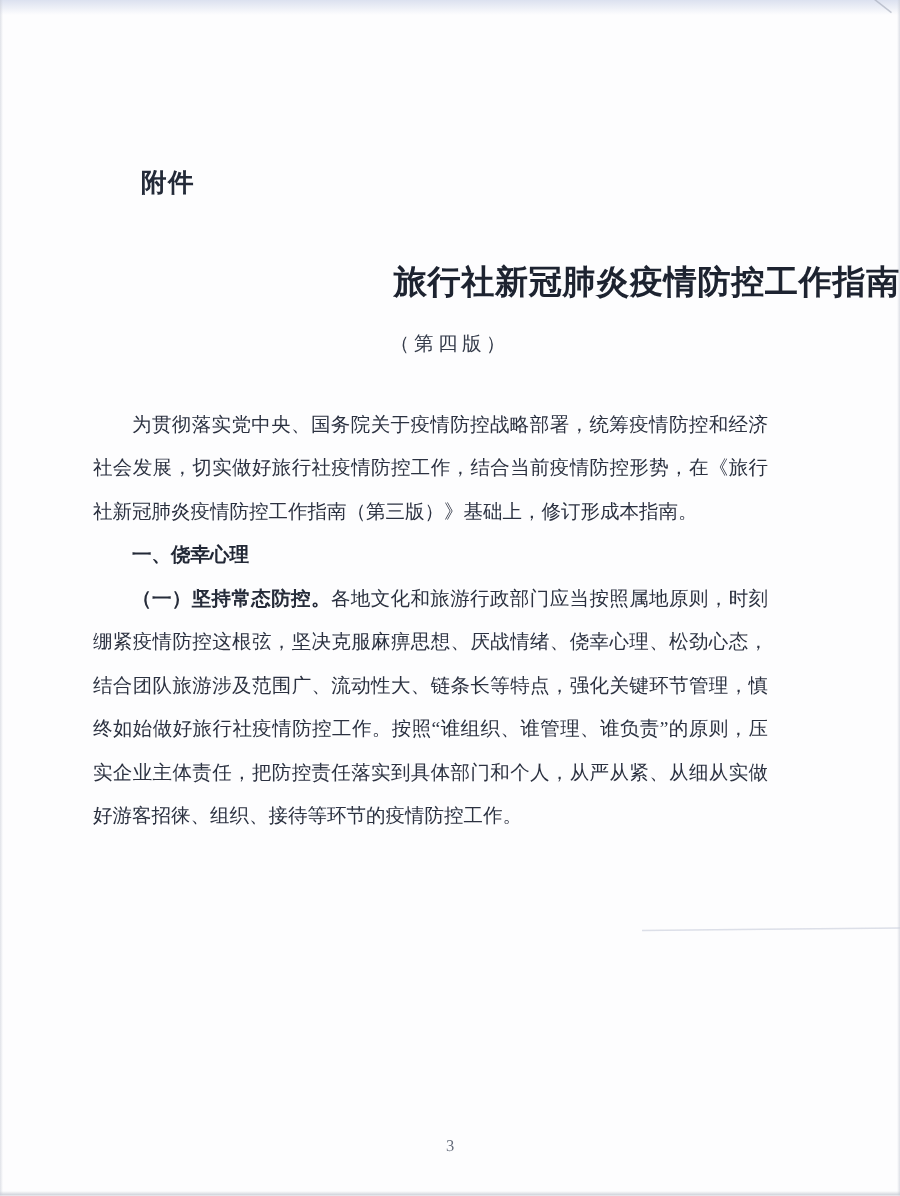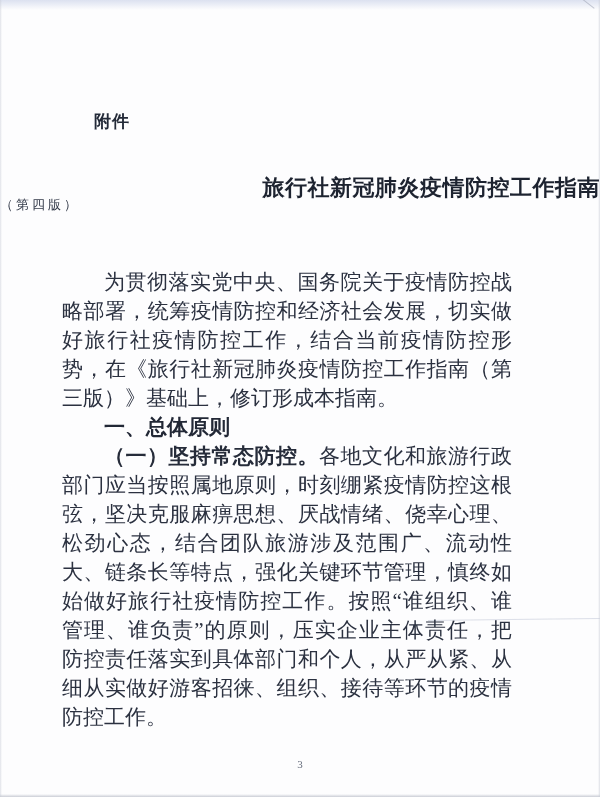--- a/index.html
+++ b/index.html
@@ -48,27 +48,28 @@
     color: #232a38;
     padding-left: 32px;
   }
   .title {
     position: absolute; top: 173px; left: 0; width: 600px; margin: 0;
     text-align: right;
     font-size: 22px; font-weight: 700; letter-spacing: 0.5px;
     color: #1d2330;
   }
   .subtitle {
-    position: absolute; top: 196px; left: 0; width: 600px;
+    position: absolute; top: 220px; left: 0; width: 600px;
+    text-align: center;
     font-size: 13px; letter-spacing: 3px;
     color: #333a49;
   }
   .doc-body {
     position: absolute; top: 268px; left: 62px; width: 450px;
-    font-size: 21px; line-height: 29px;
+    font-size: 13px; line-height: 29px;
     text-align: justify;
     color: #2b3140;
   }
   .doc-body p { margin: 0; text-indent: 2em; }
   .doc-body p.heading { font-weight: 700; color: #222836; }
   .doc-body .lead { font-weight: 700; color: #262c3a; }
   .page-num {
     position: absolute; top: 758px; left: 0; width: 600px;
     text-align: center;
     font-size: 11px; color: #666d7c;
@@ -82,16 +83,16 @@
 <div class="scan-edge-left"></div>
 <div class="scan-edge-right"></div>
 <div class="scan-scratch-topright"></div>
 <div class="scan-line-mid"></div>
 
 <div class="annex">附件</div>
 <h1 class="title">旅行社新冠肺炎疫情防控工作指南</h1>
 <div class="subtitle">（第四版）</div>
 <div class="doc-body">
     <p class="para">为贯彻落实党中央、国务院关于疫情防控战略部署，统筹疫情防控和经济社会发展，切实做好旅行社疫情防控工作，结合当前疫情防控形势，在《旅行社新冠肺炎疫情防控工作指南（第三版）》基础上，修订形成本指南。</p>
-    <p class="heading">一、总体原则</p>
+    <p class="heading">一、侥幸心理</p>
     <p class="para"><span class="lead">（一）坚持常态防控。</span>各地文化和旅游行政部门应当按照属地原则，时刻绷紧疫情防控这根弦，坚决克服麻痹思想、厌战情绪、侥幸心理、松劲心态，结合团队旅游涉及范围广、流动性大、链条长等特点，强化关键环节管理，慎终如始做好旅行社疫情防控工作。按照“谁组织、谁管理、谁负责”的原则，压实企业主体责任，把防控责任落实到具体部门和个人，从严从紧、从细从实做好游客招徕、组织、接待等环节的疫情防控工作。</p>
   </div>
 <div class="page-num">3</div>
 
 </body></html>

